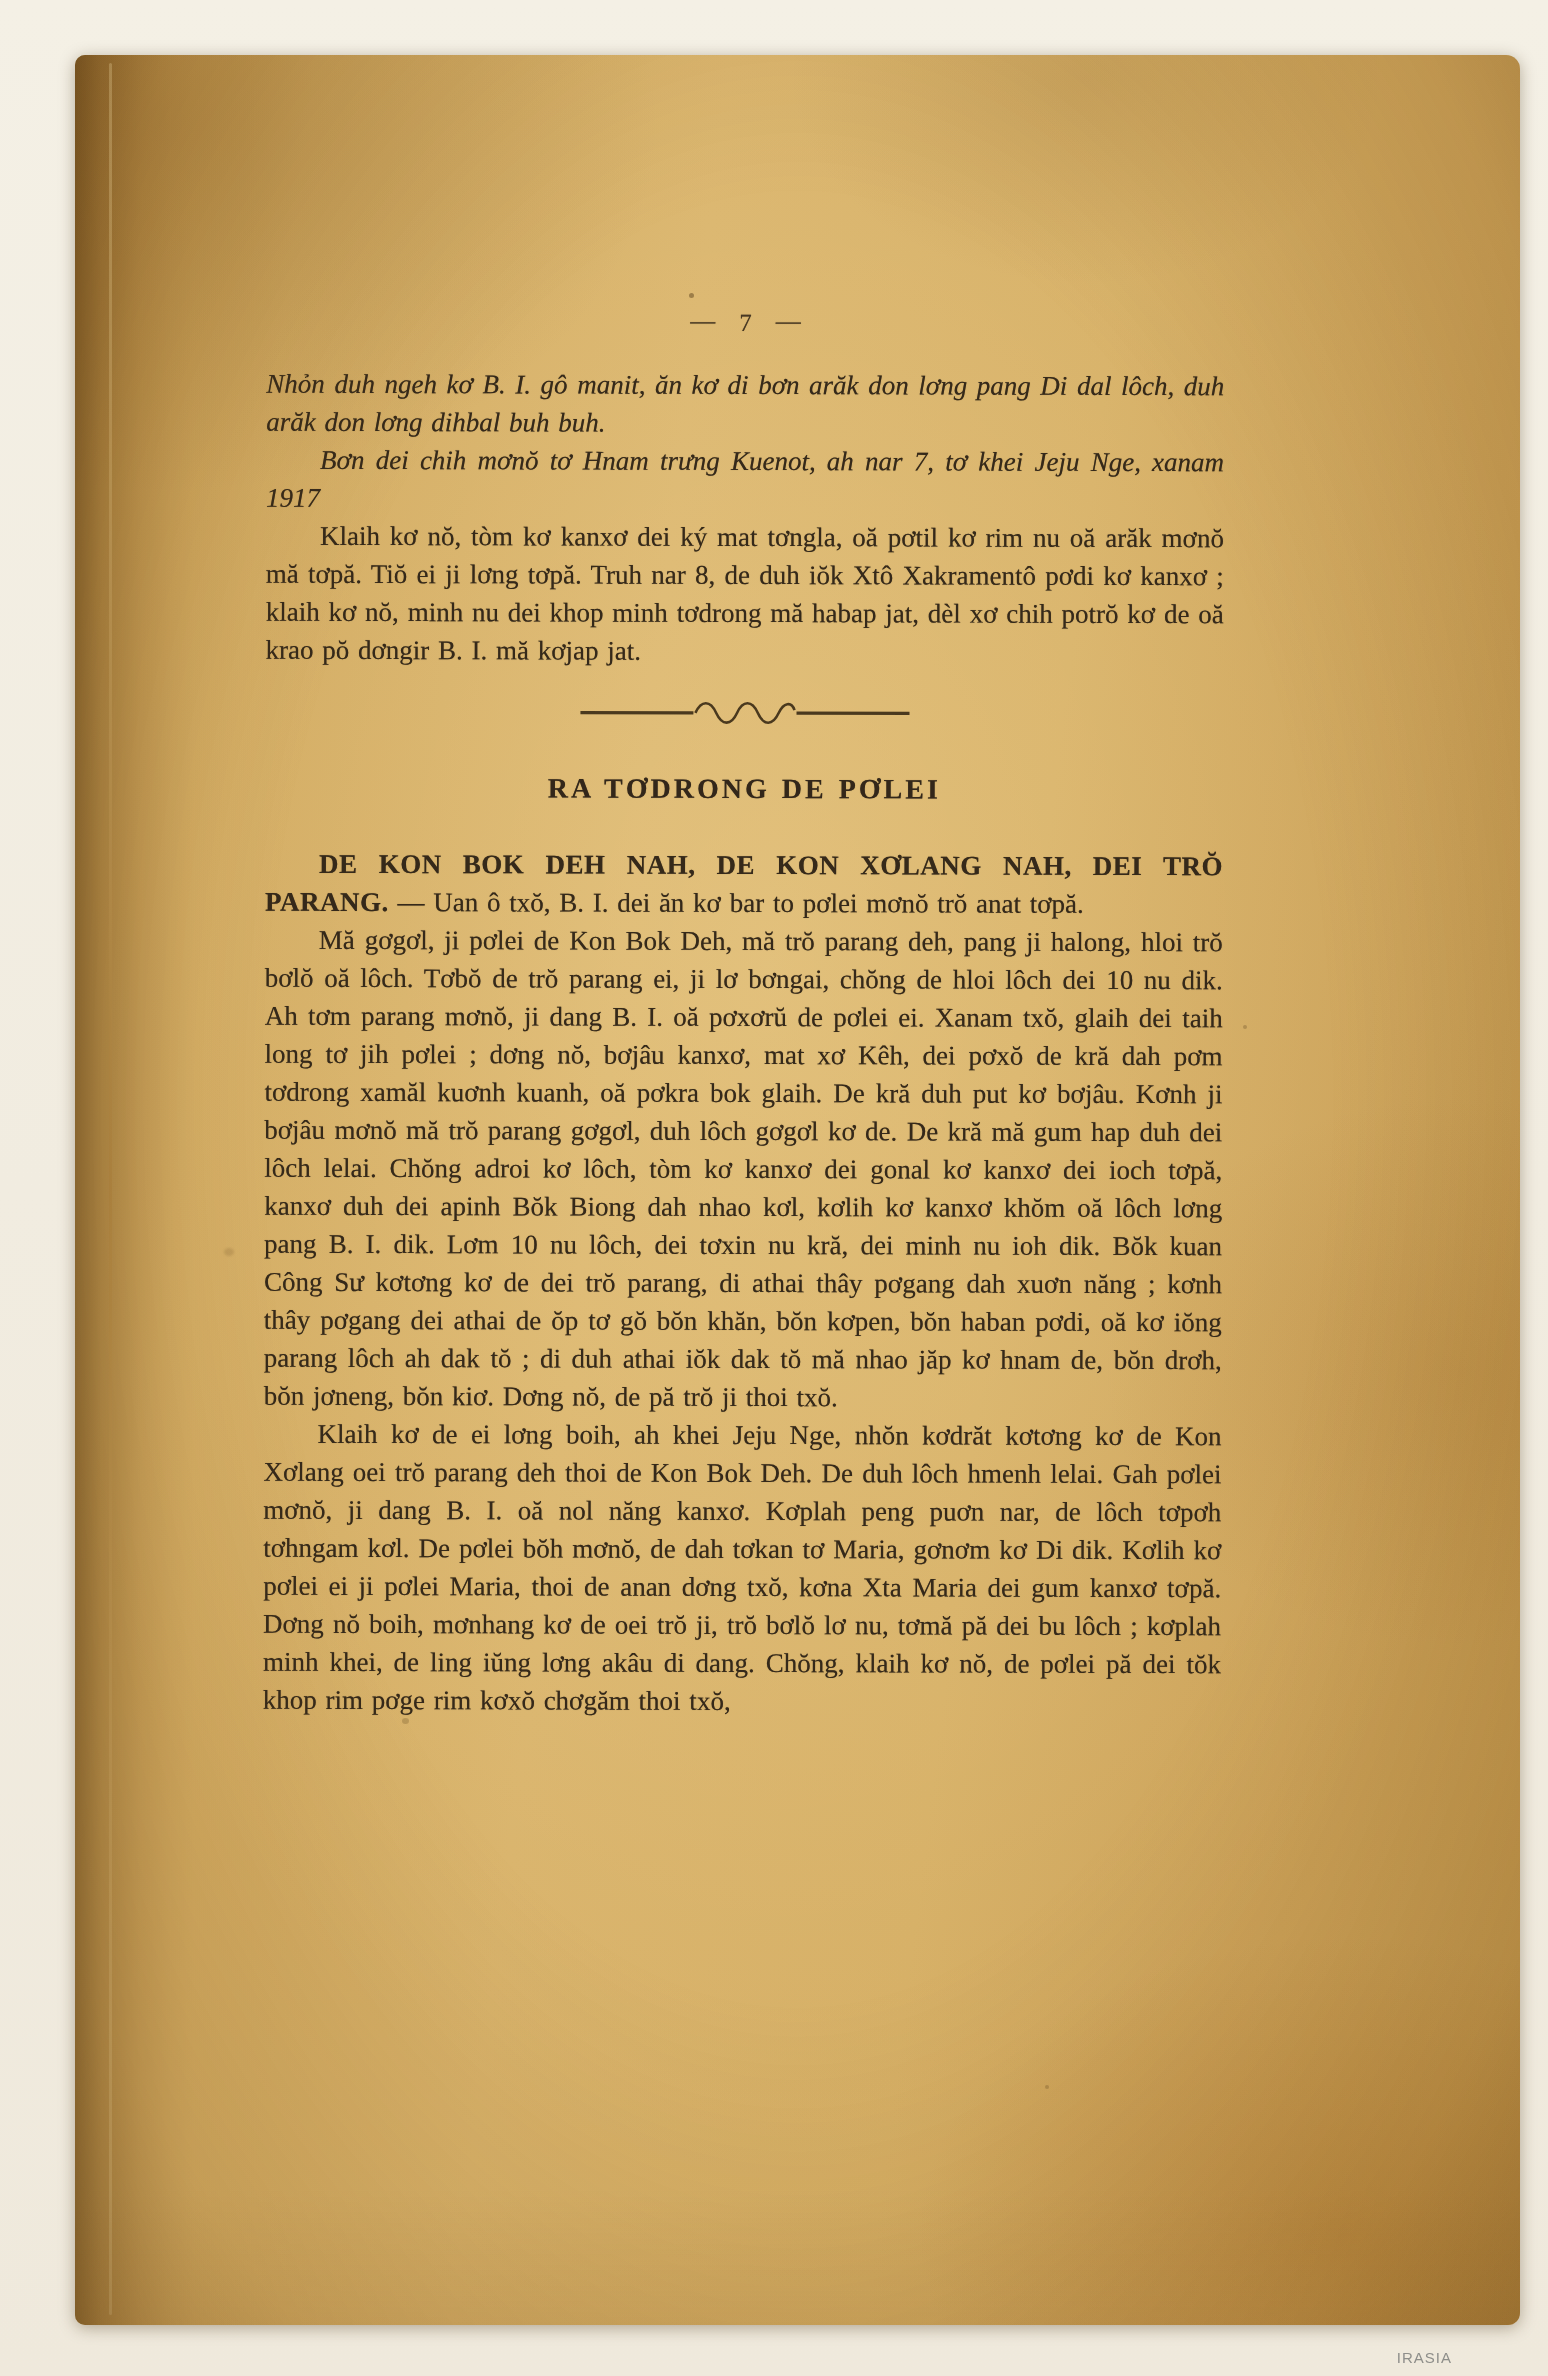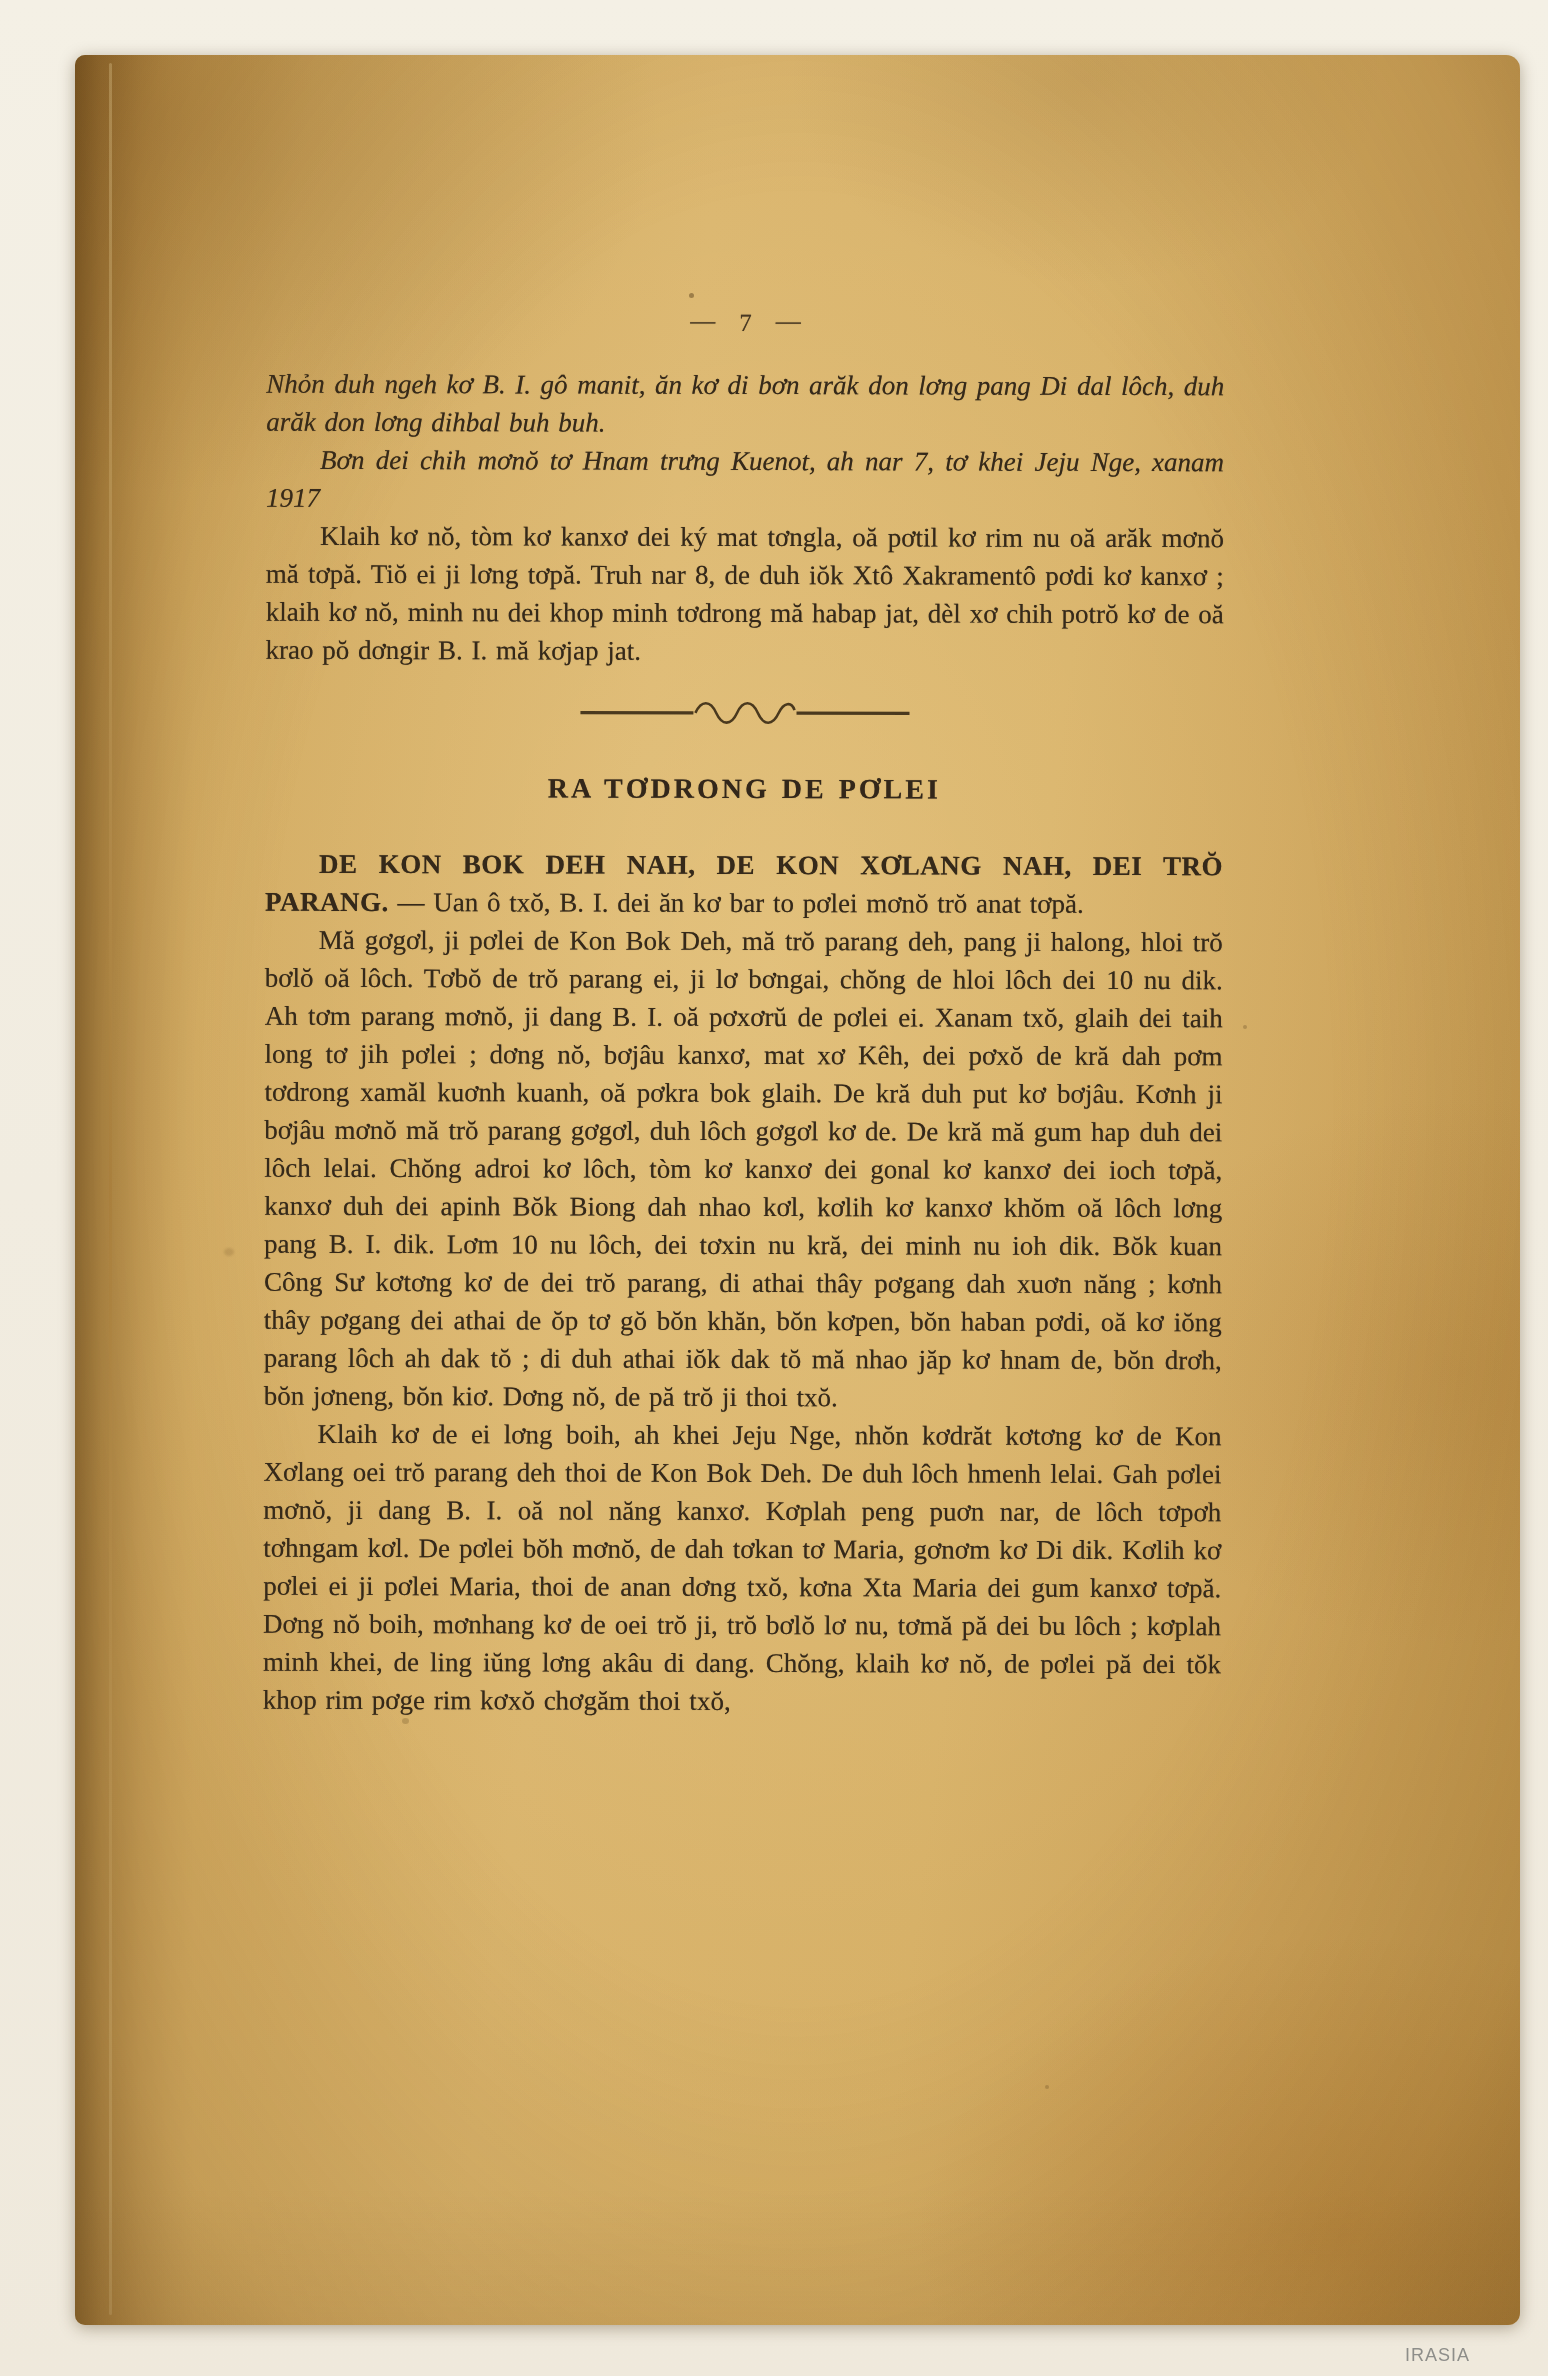--- a/index.html
+++ b/index.html
@@ -72,23 +72,23 @@
   .divider { text-align:center; margin:28px 0 34px; }
   .divider svg { stroke:#3a2b15; opacity:.9; }
   .heading {
     text-align:center; font-weight:bold; font-size:28px;
     letter-spacing:3px; margin-bottom:38px; color:#33271a; text-align:center;
   }
   .lead b { font-weight:bold; letter-spacing:0.5px; }
 
   
   .watermark {
-    position:absolute; right:78px; bottom:10px;
+    position:absolute; right:96px; bottom:10px;
     font-family:"Liberation Sans", sans-serif;
-    font-size:18px; color:#8e8e8a; letter-spacing:1px;
+    font-size:15px; color:#8e8e8a; letter-spacing:1px;
   }
 </style>
 </head>
 <body>
 
 <div class="paper">
   <div class="page-edge-line"></div>
   <div class="speck s1"></div>
   <div class="speck s2"></div>
   <div class="speck s3"></div>

